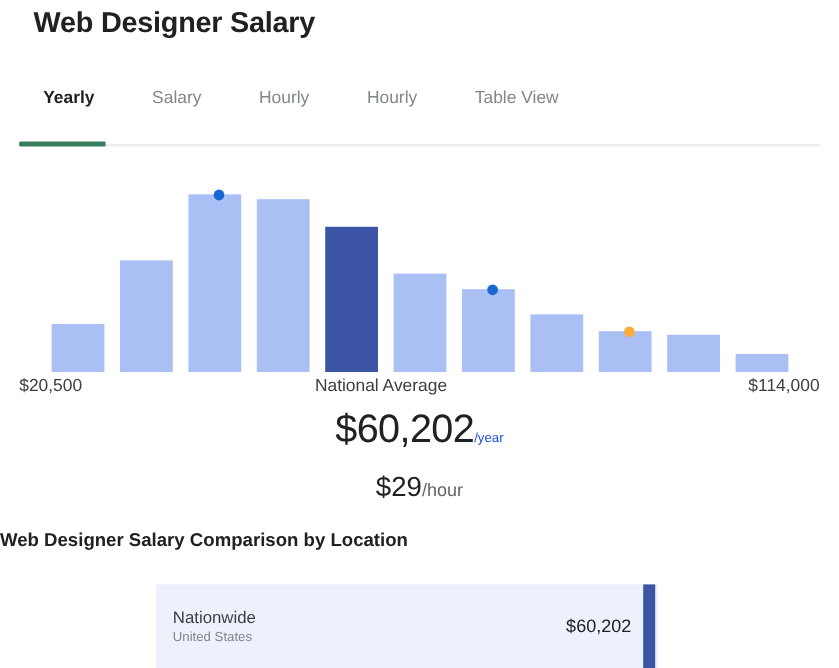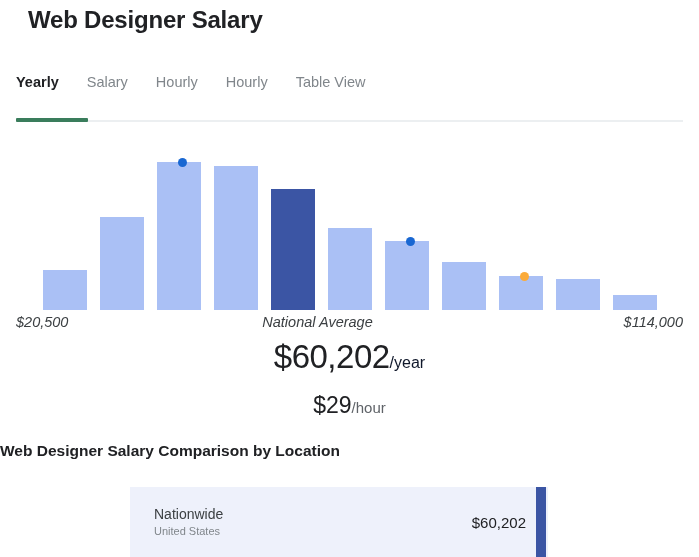--- a/index.html
+++ b/index.html
@@ -43,20 +43,21 @@
     display: flex;
     align-items: flex-start;
   }
   .tab {
     font-size: 14.5px;
     color: #80868b;
     padding: 0 0 16px 0;
     margin-right: 28px;
     cursor: pointer;
     white-space: nowrap;
+    margin-left: 20px;
   }
   .tab.active {
     color: #202124;
     font-weight: bold;
   }
   .tab-underline-track {
     position: absolute;
     left: 16px;
     top: 46px;
     width: 667px;
@@ -73,21 +74,20 @@
     border-radius: 1px;
   }
 
   
   .chart {
     position: absolute;
     left: 0;
     top: 140px;
     width: 699px;
     height: 190px;
-    font-style: italic;
   }
   .bar {
     position: absolute;
     background: #aac0f5;
   }
   .bar.highlight {
     background: #3b55a4;
   }
   .dot {
     position: absolute;
@@ -121,22 +121,22 @@
     width: 699px;
     text-align: center;
   }
   .salary-primary {
     font-size: 33px;
     color: #202124;
     letter-spacing: -0.5px;
     line-height: 1.18;
   }
   .salary-primary .unit {
-    font-size: 16px;
-    color: #0f172a;
+    font-size: 11px;
+    color: #1d4ed8;
     letter-spacing: 0;
   }
   .salary-secondary {
     font-size: 23px;
     color: #202124;
     line-height: 1.3;
     margin-top: 14px;
   }
   .salary-secondary .unit {
     font-size: 15px;
@@ -164,21 +164,21 @@
     box-sizing: border-box;
   }
   .compare-card .row {
     position: absolute;
     left: 0;
     top: 0;
     right: 0;
     bottom: 0;
     display: flex;
     align-items: center;
-    padding: 0 18px 0 24px;
+    padding: 0 18px 0 14px;
   }
   .compare-names {
     display: flex;
     flex-direction: column;
     flex: 1 1 auto;
     min-width: 0;
   }
   .compare-loc {
     font-size: 14px;
     color: #3c4043;

